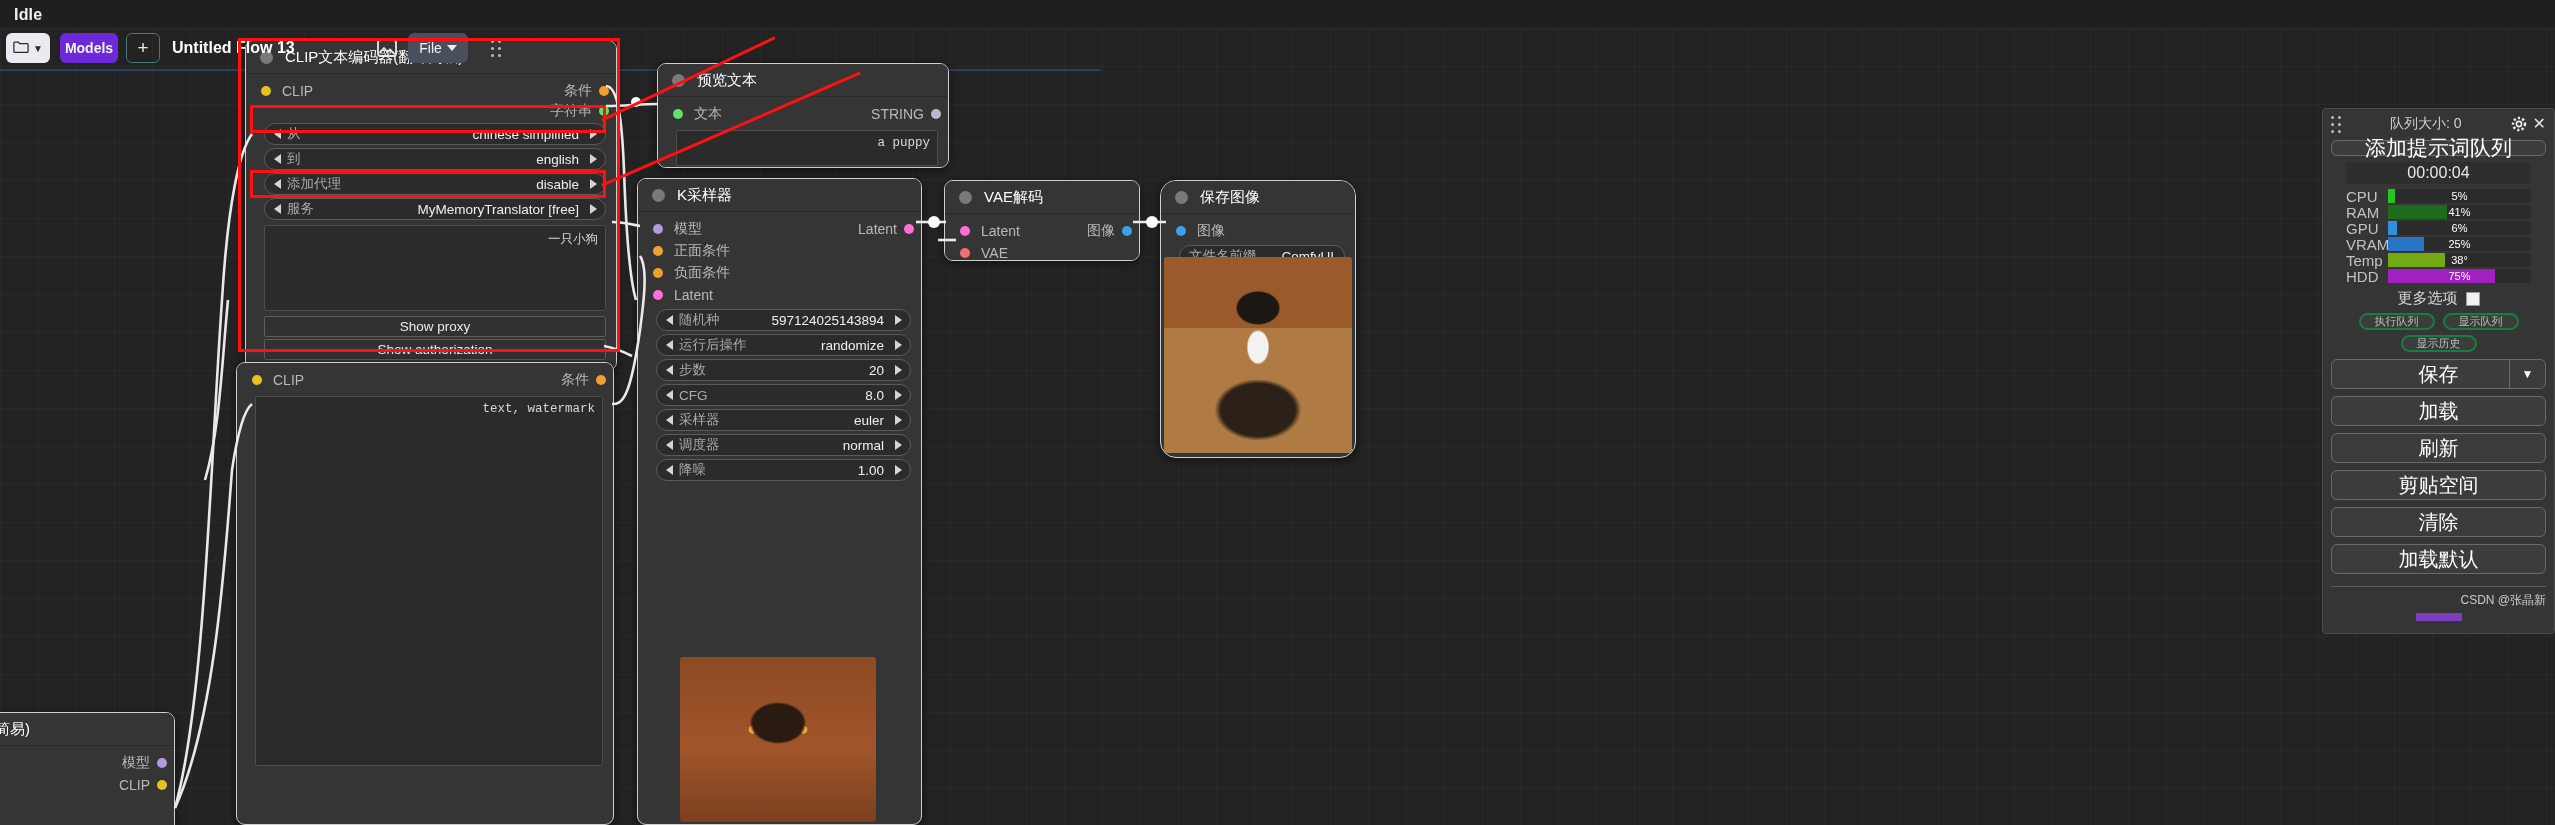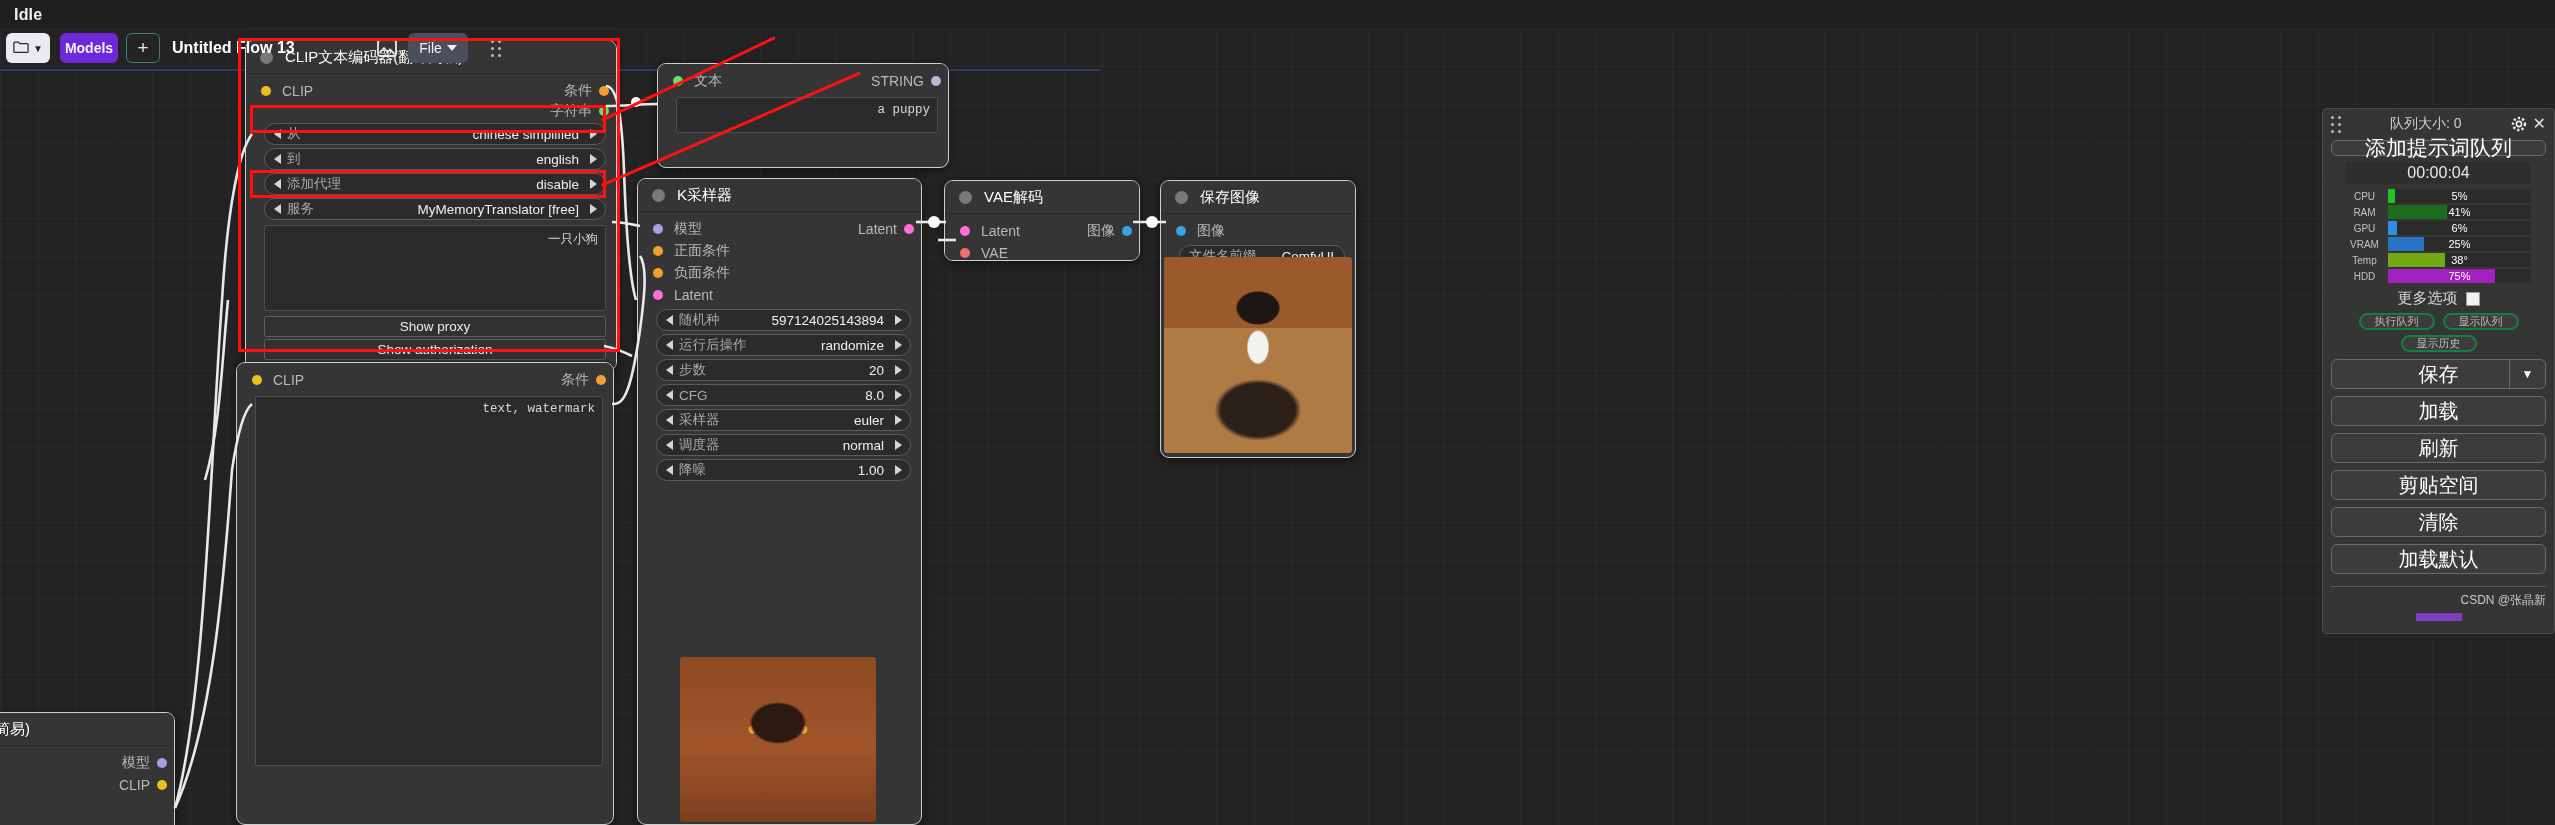--- a/index.html
+++ b/index.html
@@ -113,21 +113,21 @@
   .bigbtn{
     margin-top:5px;height:16px;border:1px solid #6a6a6a;border-radius:6px;background:#3c3c3c;
     display:flex;align-items:center;justify-content:center;font-size:21px;color:#fff;
   }
   .timer{
     margin:6px 15px 0 15px;height:22px;background:#2e2e2e;display:flex;align-items:center;
     justify-content:center;font-size:16px;color:#e8e8e8;
   }
   .stats{margin:5px 15px 0 15px;}
   .stat{display:flex;align-items:center;height:14px;margin-bottom:2px;}
-  .stat .sl{width:42px;text-align:center;font-size:10px;color:#c2c2c2;padding-right:5px;}
+  .stat .sl{width:42px;text-align:left;font-size:15px;color:#c2c2c2;padding-right:5px;}
   .stat .track{flex:1;height:14px;background:#2b2b2b;position:relative;}
   .stat .fill{position:absolute;left:0;top:0;bottom:0;}
   .stat .sv{position:absolute;left:0;right:0;top:0;bottom:0;display:flex;align-items:center;
     justify-content:center;font-size:11px;color:#fff;}
   .moreopt{display:flex;align-items:center;justify-content:center;gap:8px;margin-top:6px;font-size:15px;color:#d8d8d8;}
   .chk{width:14px;height:14px;background:#f2f2f2;border:1px solid #9a9a9a;}
   .smallrow{display:flex;justify-content:center;gap:8px;margin-top:5px;}
   .smallbtn{
     border:2px solid #15803d;border-radius:9px;background:#3c3c3c;height:17px;
     display:flex;align-items:center;justify-content:center;font-size:11px;color:#bdbdbd;padding:0 14px;
@@ -261,20 +261,24 @@
         <span class="port right" style="background:#b09ae0"></span>
       </div>
       <div class="port-row">
         <span class="port-label r">CLIP</span>
         <span class="port right" style="background:#e8c020"></span>
       </div>
     </div>
   </div>
 
   <div class="node outlined" style="left:657px;top:63px;width:292px;height:105px;">
+    <div class="node-head">
+      <span class="node-dot"></span>
+      <span class="node-title">预览文本</span>
+    </div>
     <div class="node-body">
       <div class="port-row">
         <span class="port left" style="background:#62e06a"></span>
         <span class="port-label">文本</span>
         <span class="port-label r">STRING</span>
         <span class="port right" style="background:#b8b8d0"></span>
       </div>
       <div class="textarea" style="height:36px">a puppy</div>
     </div>
   </div>
@@ -368,21 +372,21 @@
         <span class="port-label r">图像</span>
         <span class="port right" style="background:#3ca2e8"></span>
       </div>
       <div class="port-row">
         <span class="port left" style="background:#f07070"></span>
         <span class="port-label">VAE</span>
       </div>
     </div>
   </div>
 
-  <div class="node outlined" style="left:1160px;top:180px;width:196px;height:278px;">
+  <div class="node outlined" style="left:1160px;top:180px;width:196px;height:278px;border-radius:16px;">
     <div class="node-head">
       <span class="node-dot"></span>
       <span class="node-title">保存图像</span>
     </div>
     <div class="node-body">
       <div class="port-row">
         <span class="port left" style="background:#3ca2e8"></span>
         <span class="port-label">图像</span>
       </div>
       <div class="widget">

